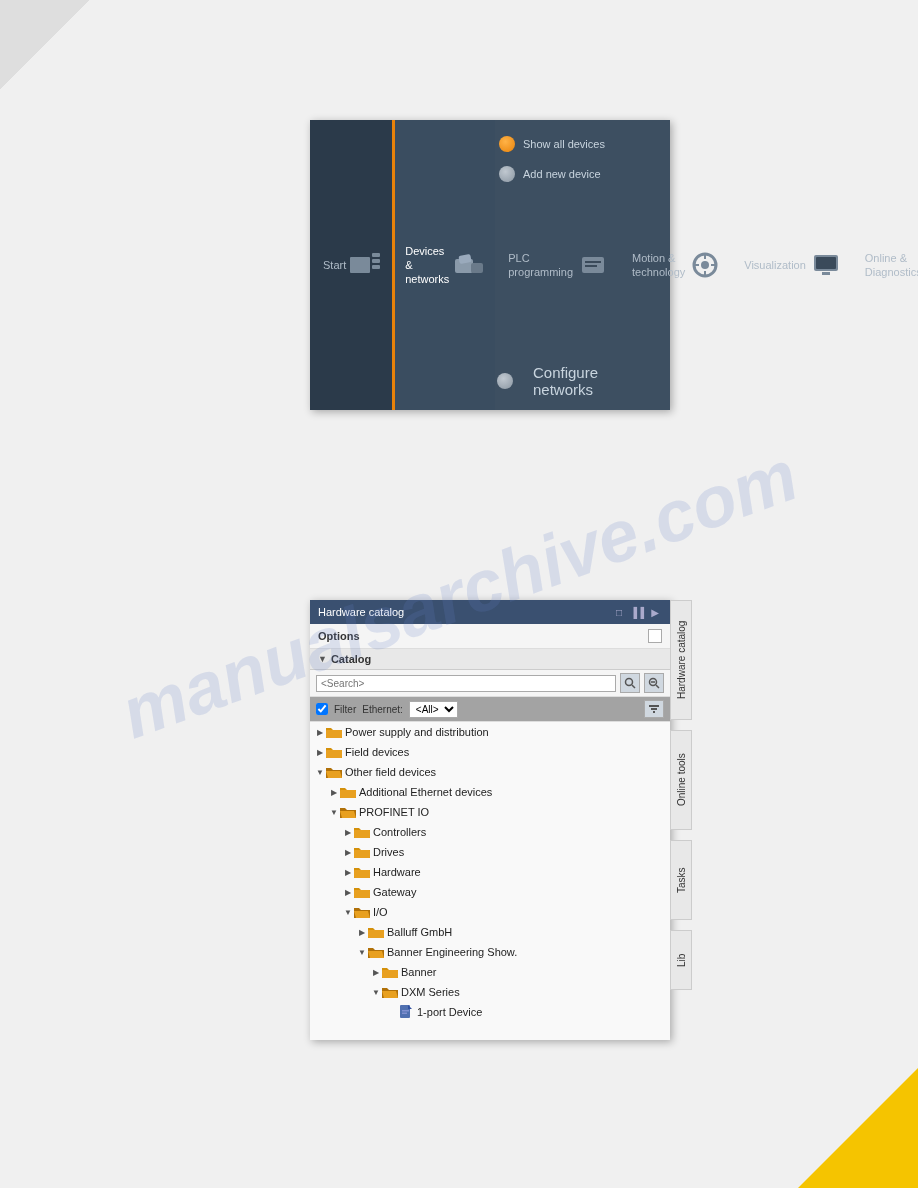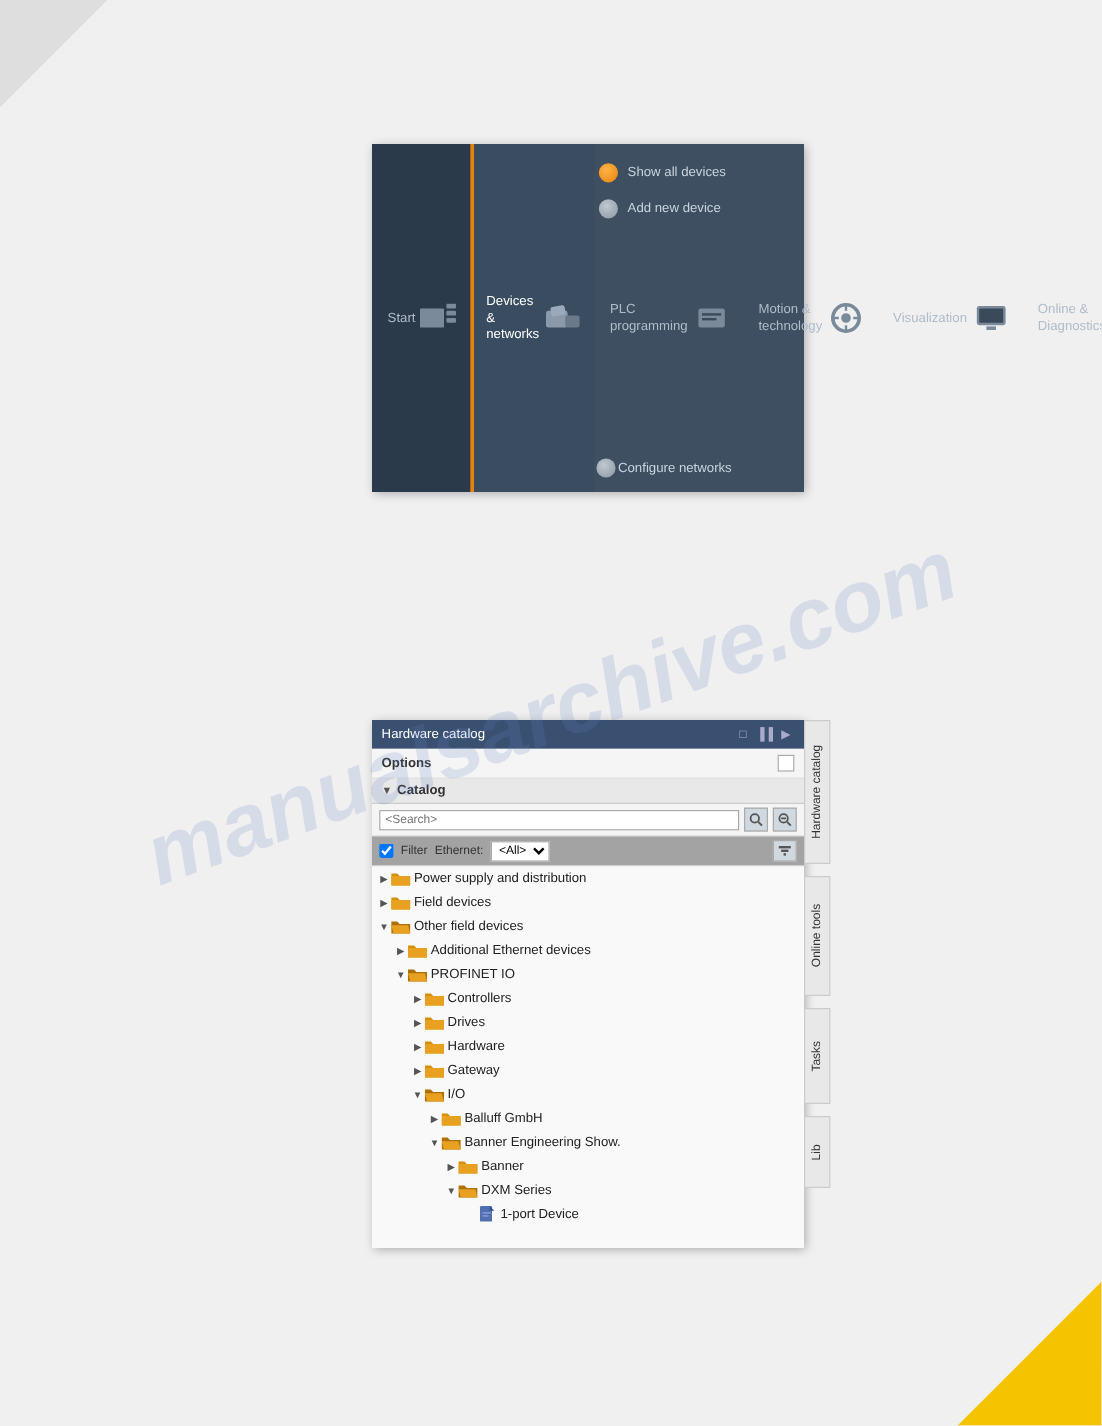--- a/index.html
+++ b/index.html
@@ -127,23 +127,23 @@
       width: 16px; height: 16px;
       border-radius: 50%;
       background: radial-gradient(circle at 40% 35%, #c0c8d0, #8a96a2);
       flex-shrink: 0;
     }
 
     .configure-section {
       margin-top: auto;
       display: flex;
       align-items: center;
-      gap: 2px;
+      gap: 20px;
       color: #c8d4de;
-      font-size: 11px;
+      font-size: 15px;
       cursor: pointer;
     }
 
     
     .bottom-panel {
       position: absolute;
       top: 600px;
       left: 310px;
       width: 360px;
       height: 440px;

